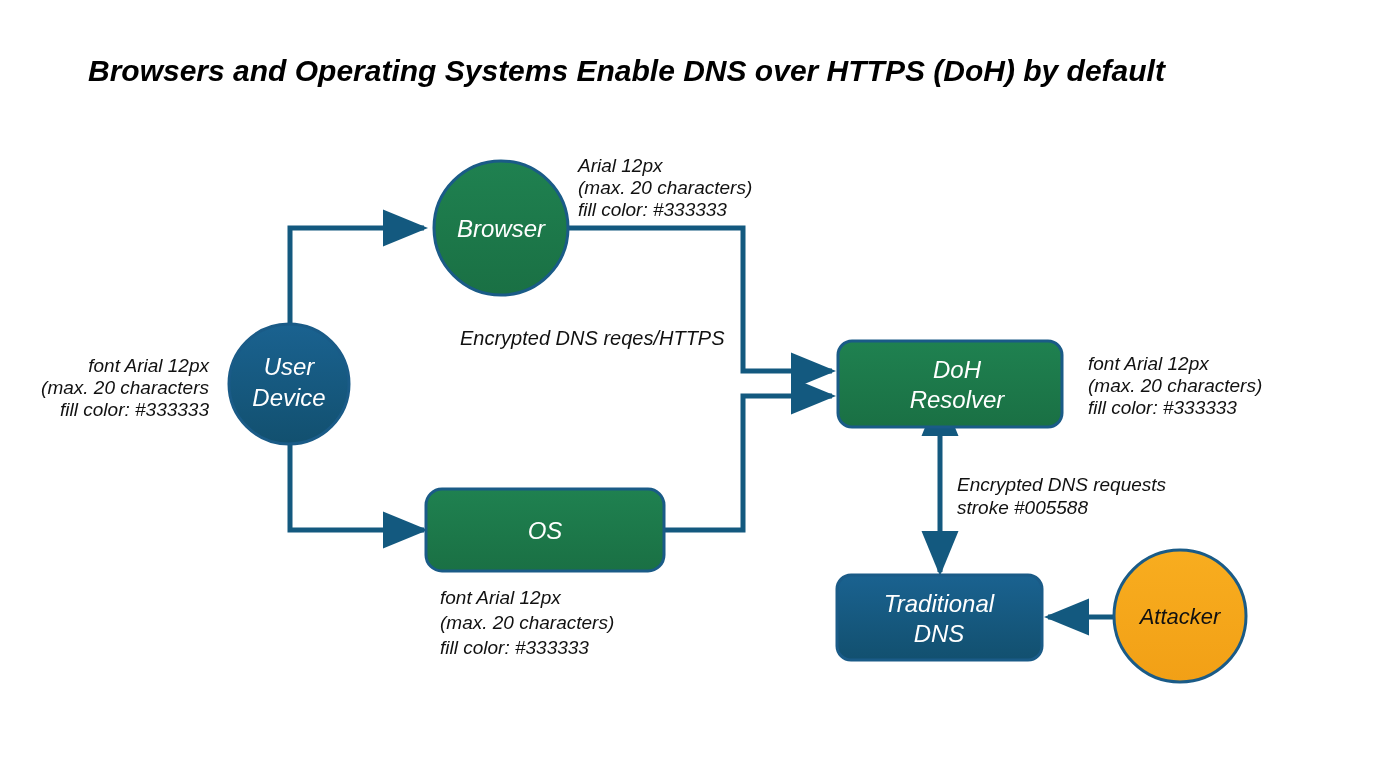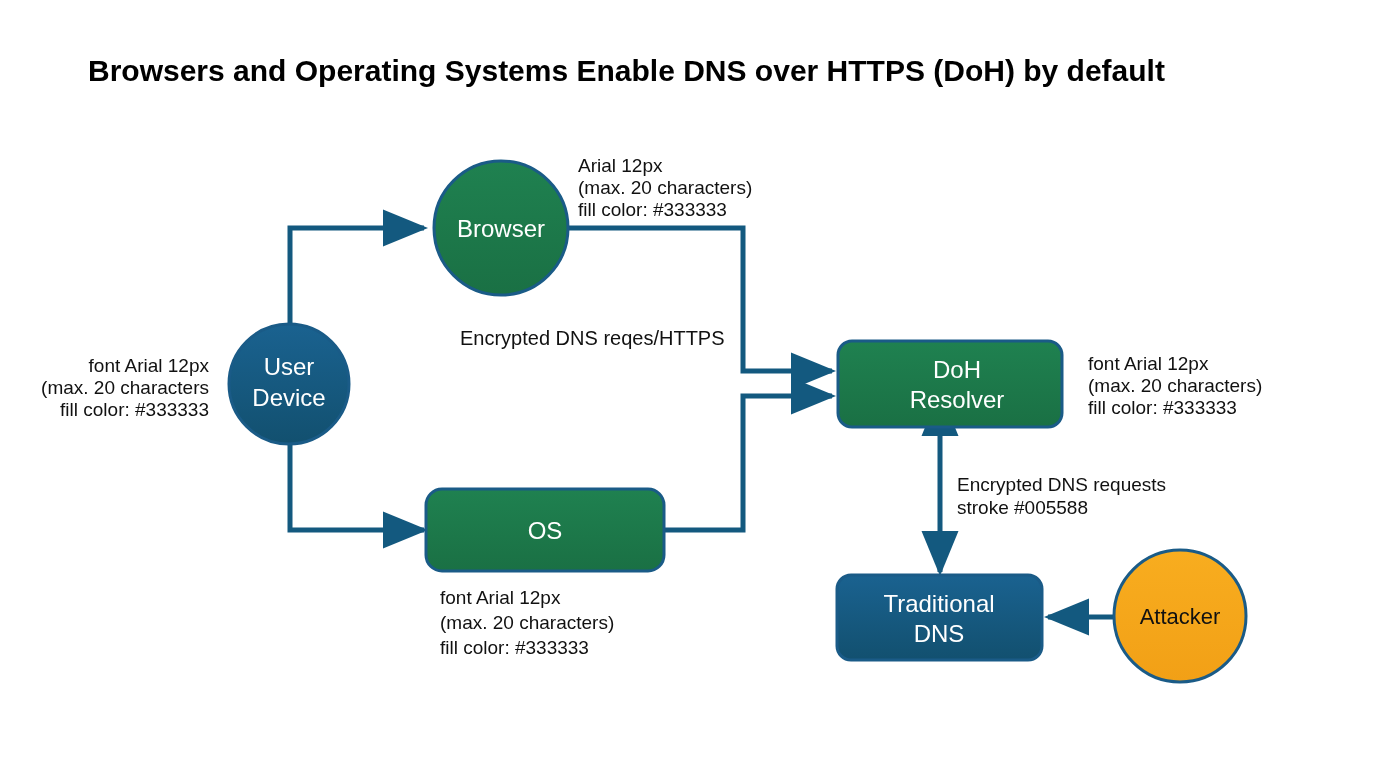--- a/index.html
+++ b/index.html
@@ -13,20 +13,21 @@
     font-family: "Liberation Sans", sans-serif;
     overflow: hidden;
     position: relative;
   }
   #diagram-root {
     position: absolute;
     left: 0;
     top: 0;
     width: 1376px;
     height: 768px;
+    font-style: italic;
   }
   .title-text {
     font-family: "Liberation Sans", sans-serif;
     font-size: 30px;
     font-weight: bold;
     fill: #000000;
   }
   .node-label {
     font-family: "Liberation Sans", sans-serif;
     font-size: 24px;

